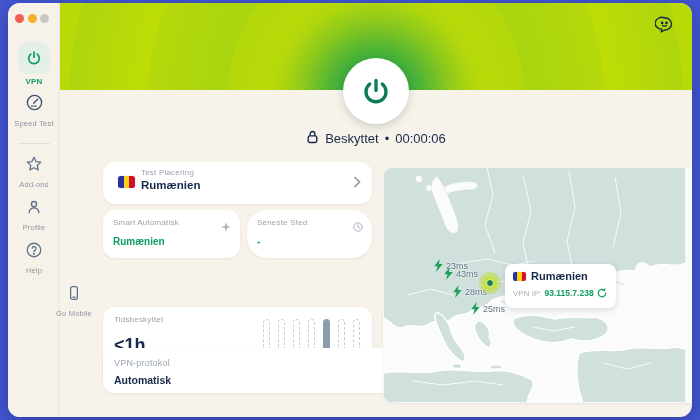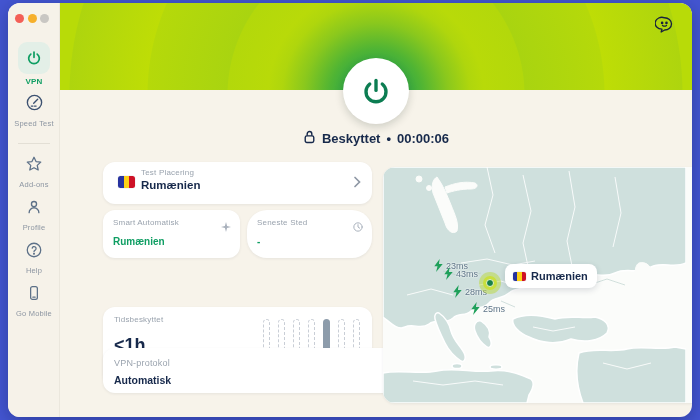--- a/index.html
+++ b/index.html
@@ -21,21 +21,21 @@
   .side-div{position:absolute;left:10px;top:140px;width:32px;height:1px;background:#e3dfd5;}
   
   .header{position:absolute;left:52px;top:0;right:0;height:87px;
     background:radial-gradient(circle at 316px 92px,
       #1d9e58 0px,#2ca64b 24px,#4fb434 46px,#8ac81d 72px,#afd60d 94px,#b8da09 108px,
       #b3d80b 148px,#a9d410 149px,#b5d90a 228px,#bedd06 229px,#aed50e 306px,#b8db08 307px,#b8db08 100%);}
   .power-btn{position:absolute;left:335px;top:55px;width:66px;height:66px;border-radius:50%;
     background:#ffffff;box-shadow:0 3px 8px rgba(20,40,30,.18);display:flex;align-items:center;justify-content:center;z-index:6;cursor:pointer;}
   .feedback{position:absolute;right:18px;top:12px;width:19px;height:19px;z-index:6;cursor:pointer;}
   .status{position:absolute;left:52px;top:127px;width:632px;display:flex;align-items:center;justify-content:center;gap:6px;
-    color:#17294b;font-size:13px;font-weight:bold;}
+    color:#17294b;font-size:13px;font-weight:normal;}
   
   .card{position:absolute;background:#fff;border-radius:12px;box-shadow:0 1px 3px rgba(20,30,60,.07);}
   .card-label{font-size:8px;color:#9aa3ae;letter-spacing:.2px;}
   .card-value{font-size:11.5px;font-weight:bold;color:#17294b;}
   .green{color:#0f9e63;}
   .chev{position:absolute;right:11px;top:50%;transform:translateY(-50%);}
   .chev5{position:absolute;right:12px;top:11px;}
   #card-selected{left:95px;top:159px;width:269px;height:42px;cursor:pointer;}
   #card-selected .flag{position:absolute;left:15px;top:14px;}
   #card-selected .card-label{position:absolute;left:38px;top:6px;}
@@ -134,21 +134,21 @@
       <span>
         <svg width="18" height="18" viewBox="0 0 24 24" fill="none" stroke="#5d7188" stroke-width="1.7">
           <circle cx="12" cy="12" r="9"></circle>
           <path d="M9.6 9.6a2.6 2.6 0 1 1 3.6 2.8c-.9.4-1.2 1-1.2 1.8" stroke-linecap="round"></path>
           <circle cx="12" cy="17" r="0.6" fill="#5d7188"></circle>
         </svg>
       </span>
       <span class="slabel">Help</span>
     </div>
 
-    <div class="side-item" style="top:281px;">
+    <div class="side-item" style="top:281px;margin-left:40px;">
       <span>
         <svg width="18" height="18" viewBox="0 0 24 24" fill="none" stroke="#5d7188" stroke-width="1.7" stroke-linecap="round">
           <rect x="7.5" y="3.5" width="9" height="17" rx="2.5"></rect>
             <path d="M10.5 17.5h3"></path>
         </svg>
       </span>
       <span class="slabel">Go Mobile</span>
     </div>
   </div>
 
@@ -326,16 +326,26 @@
     
     <div class="callout">
       <div class="row1">
         <span class="flag sm">
             <i class="b"></i>
             <i class="yl"></i>
             <i class="rd"></i>
           </span>
         <span class="country">Rumænien</span>
       </div>
+      <div class="row2">
+        <span class="ip-label">VPN IP:</span>
+        <span class="ip">93.115.7.238</span>
+        <span>
+          <svg width="10" height="10" viewBox="0 0 12 12" fill="none" stroke="#0f9e63" stroke-width="1.4" stroke-linecap="round">
+            <path d="M10.5 6a4.5 4.5 0 1 1-1.4-3.2"></path>
+              <path d="M9.5 0.8v2.4h-2.4" stroke-width="1.2"></path>
+          </svg>
+        </span>
+      </div>
     </div>
   </div>
 
 </div>
 
 </body></html>

